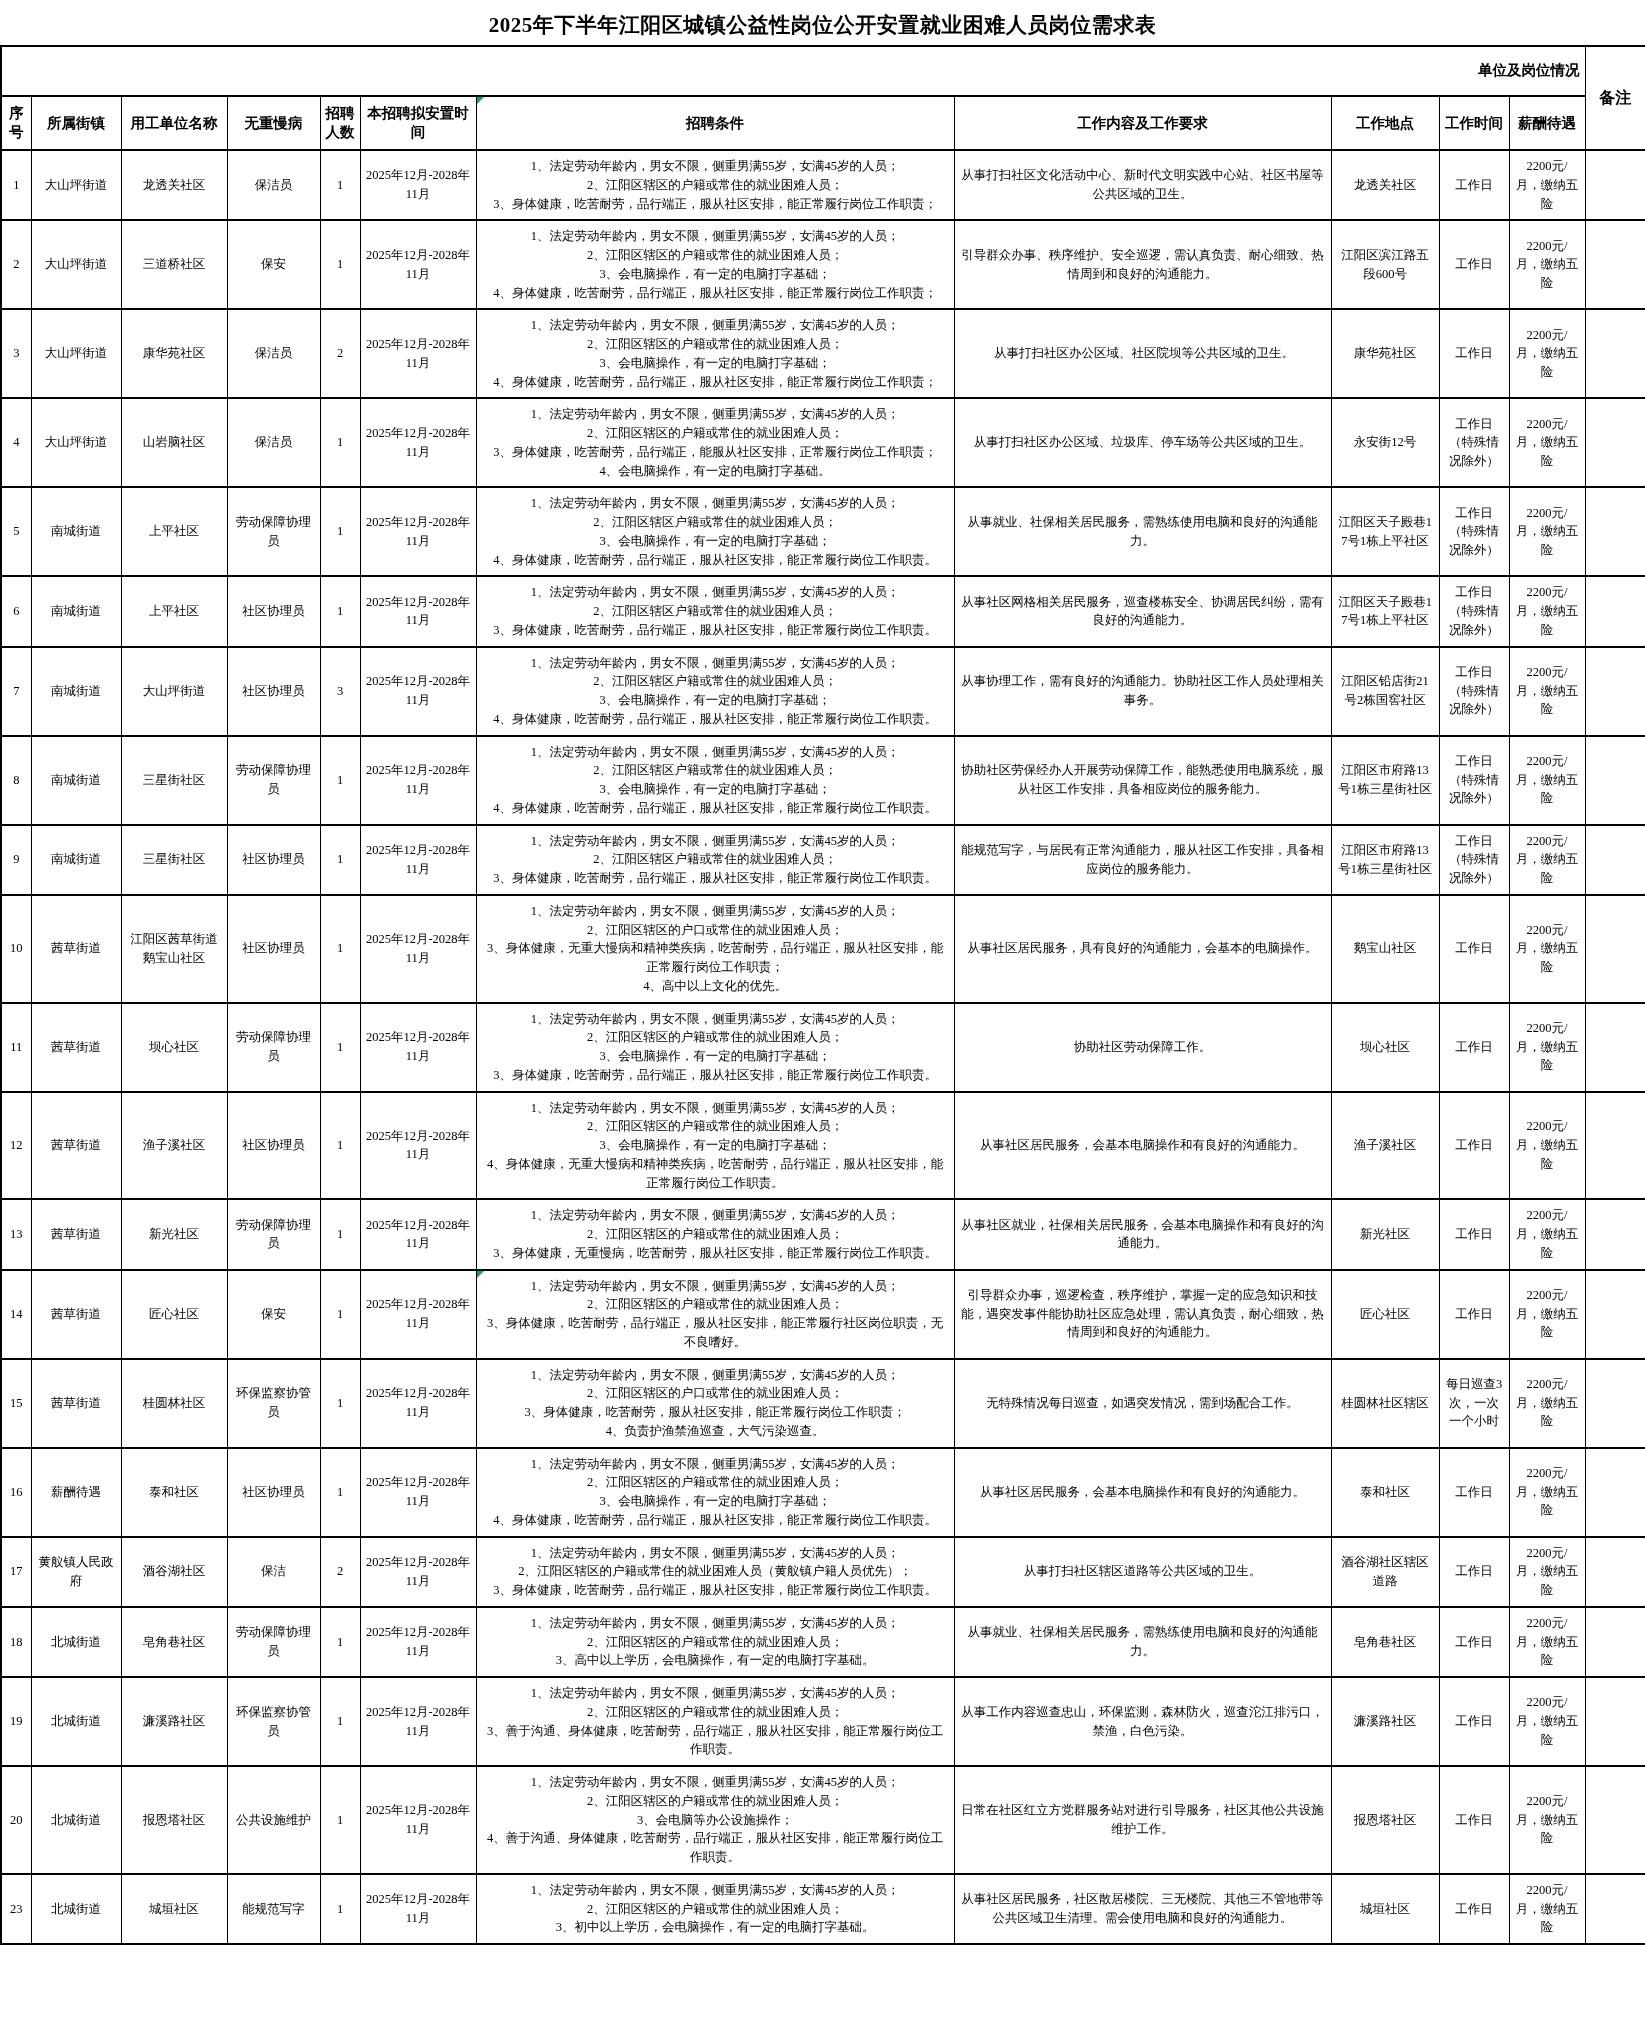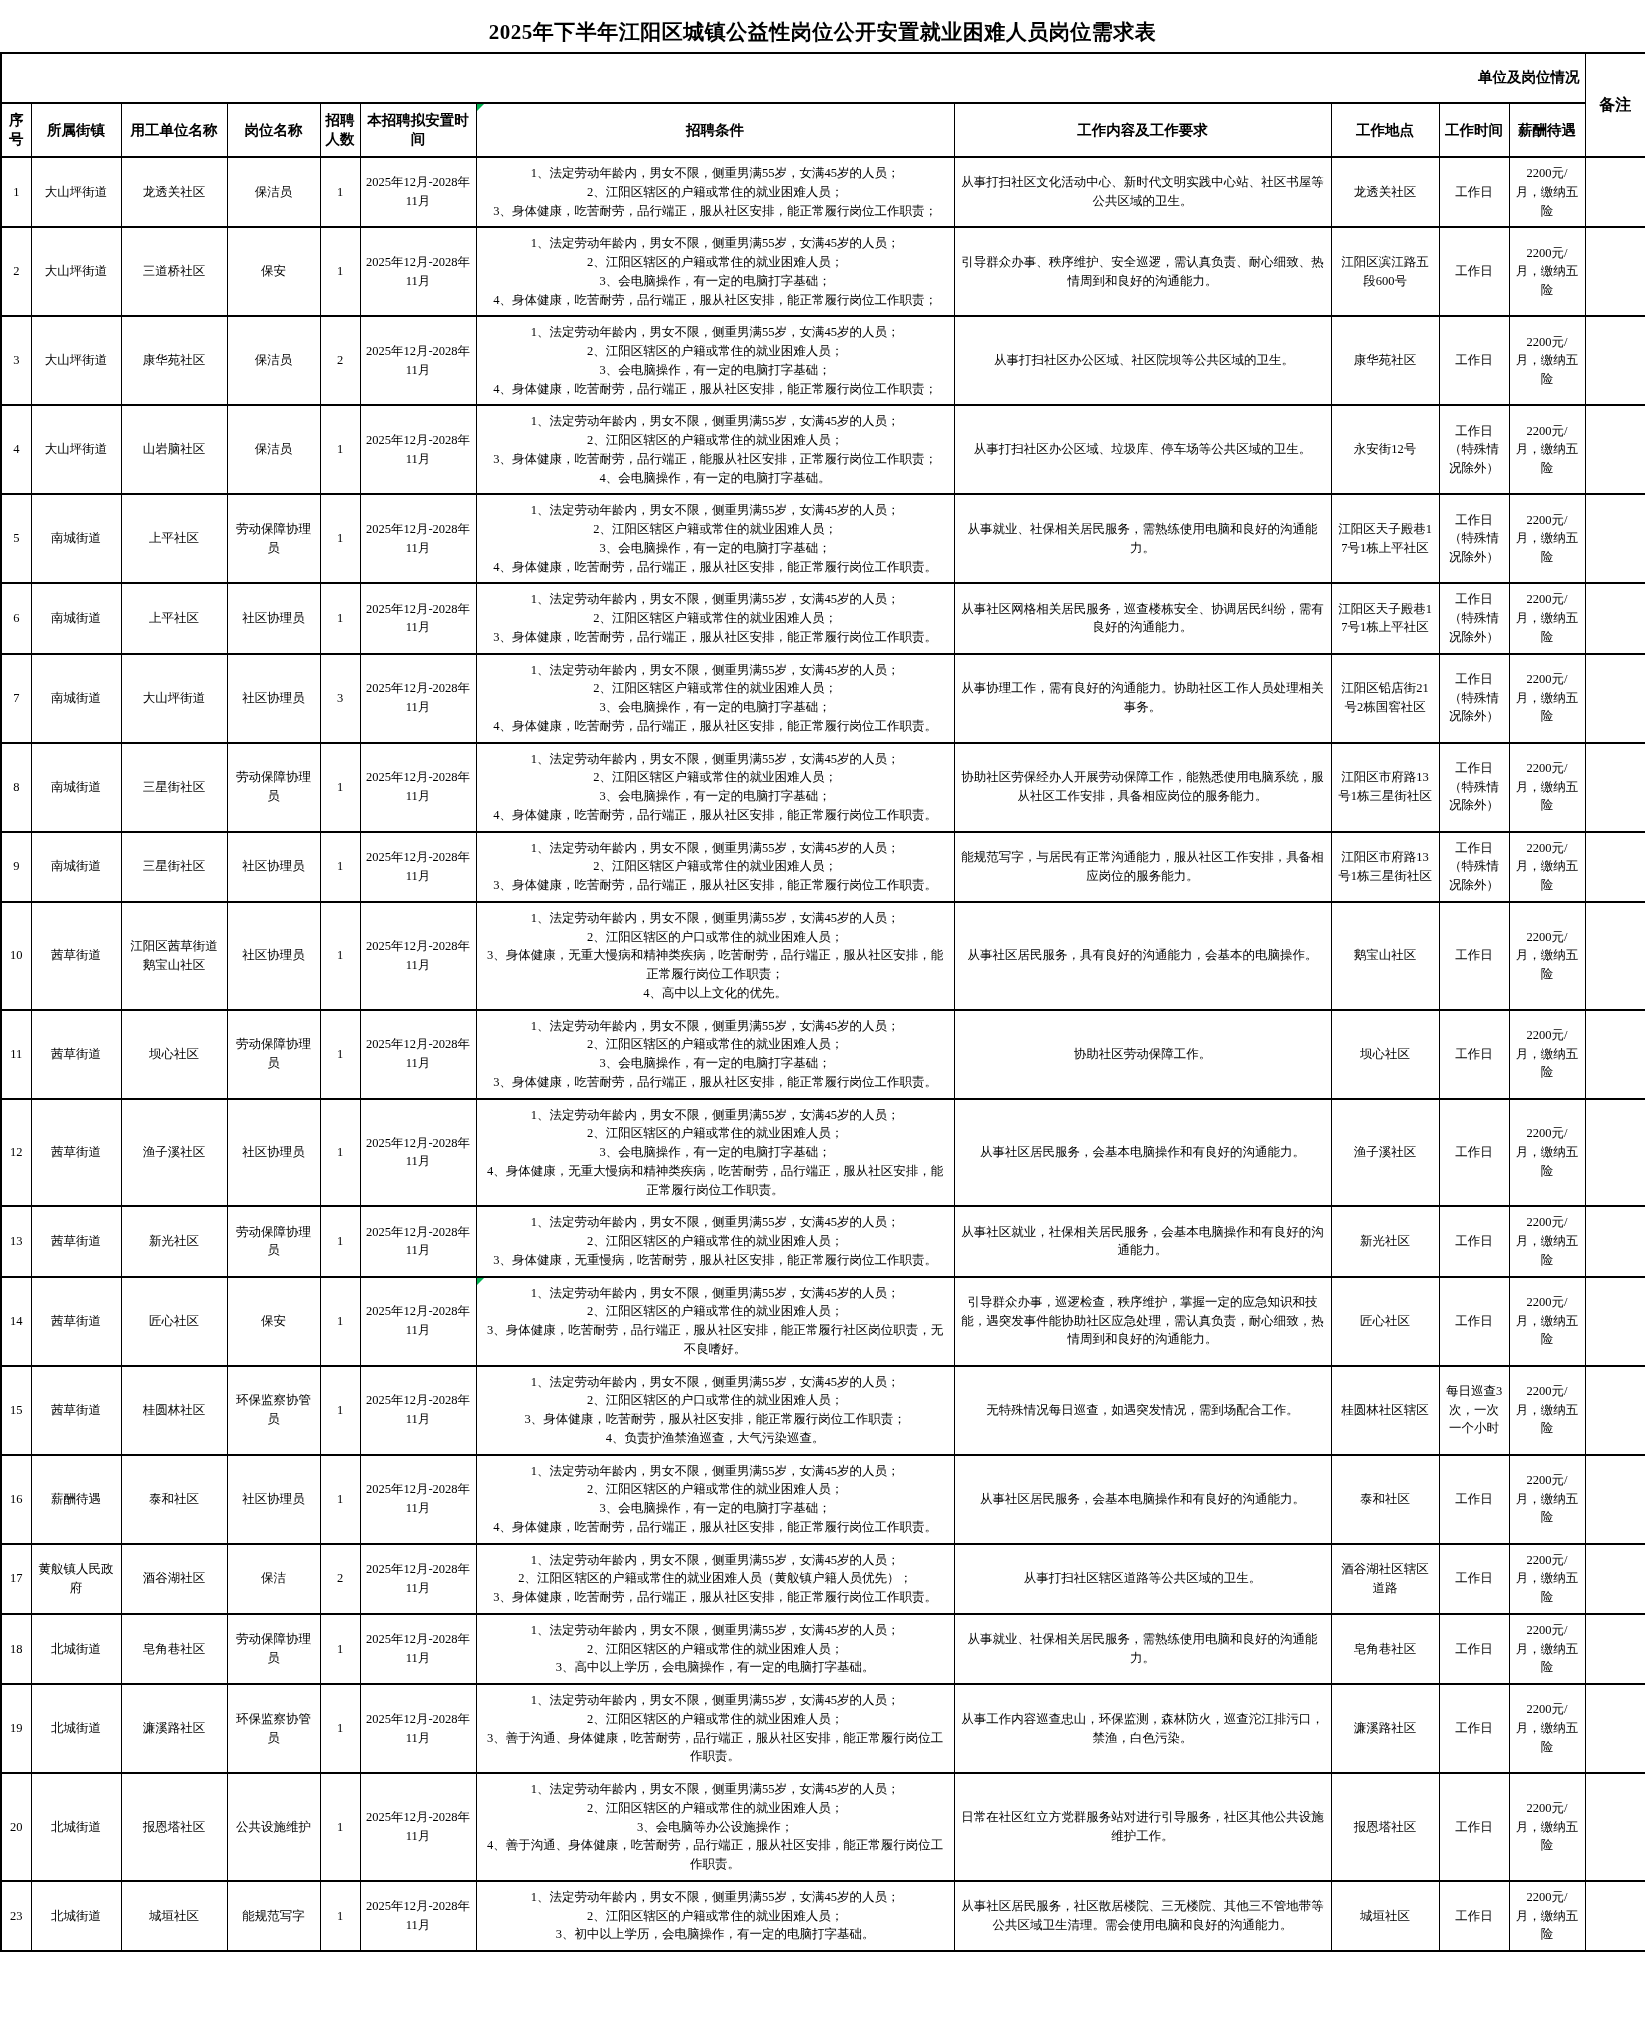--- a/index.html
+++ b/index.html
@@ -11,21 +11,21 @@
   }
   .page {
     width: 1645px;
     background: #fff;
   }
   .doc-title {
     width: 100%;
     text-align: center;
     font-size: 21px;
     font-weight: bold;
-    padding: 18px 0 6px 0;
+    padding: 11px 0 6px 0;
     letter-spacing: 0.5px;
   }
   table.job-table {
     width: 1645px;
     border-collapse: collapse;
     table-layout: fixed;
     border: 2px solid #000;
   }
   table.job-table td {
     border-left: 1px solid #000;
@@ -110,21 +110,21 @@
     </colgroup>
     <tbody>
       <tr class="group-row">
         <td class="group-cell" colspan="11">单位及岗位情况</td>
         <td class="remark-head" rowspan="2">备注</td>
       </tr>
       <tr class="head-row">
         <td>序号</td>
         <td>所属街镇</td>
         <td>用工单位名称</td>
-        <td>岗位名称</td>
+        <td>无重慢病</td>
         <td>招聘人数</td>
         <td>本招聘拟安置时间</td>
         <td class="xlmark">招聘条件</td>
         <td>工作内容及工作要求</td>
         <td>工作地点</td>
         <td>工作时间</td>
         <td>薪酬待遇</td>
       </tr>
 
     <tr class="data-row">

